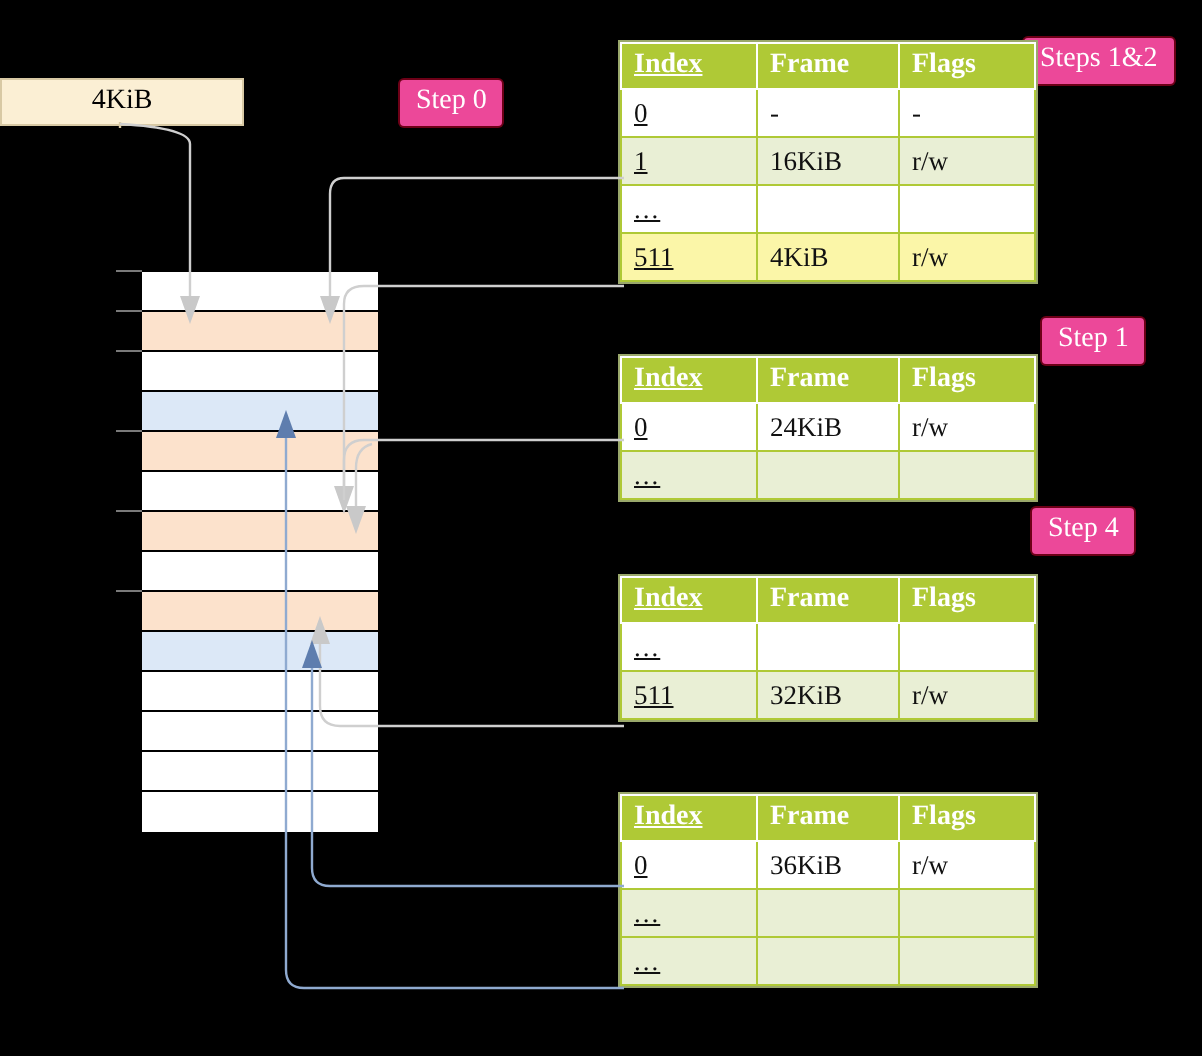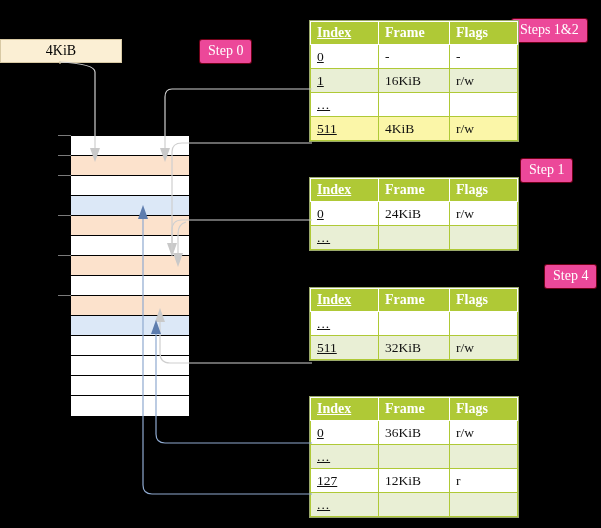--- a/index.html
+++ b/index.html
@@ -142,21 +142,21 @@
     </div>
 
   <div class="req-box" id="req-box" style="left: 0px; top: 39px; width: 120px; height: 22px;">
     <span>4KiB</span>
   </div>
 
   <div id="badges">
       <div class="badge" style="left: 172px; top: 40px; margin-left: 28px;">Step 0</div>
       <div class="badge" style="left: 512px; top: 19px;">Steps 1&amp;2</div>
       <div class="badge" style="left: 521px; top: 159px;">Step 1</div>
-      <div class="badge" style="left: 516px; top: 265px; margin-left: 29px;">Step 4</div>
+      <div class="badge" style="left: 516px; top: 254px;">Step 4</div>
     </div>
 
   <div id="tables">
       <table class="ptable" style="left: 310px; top: 21px;">
         <thead>
           <tr>
             <th class="col-i">Index</th>
             <th class="col-f">Frame</th>
             <th class="col-g">Flags</th>
           </tr>
@@ -238,25 +238,20 @@
           <tr class="plain">
             <td class="col-i">0</td>
             <td class="col-f">36KiB</td>
             <td class="col-g">r/w</td>
           </tr>
           <tr class="alt">
             <td class="col-i dots">...</td>
             <td class="col-f"></td>
             <td class="col-g"></td>
           </tr>
-          <tr class="plain">
-            <td class="col-i">127</td>
-            <td class="col-f">12KiB</td>
-            <td class="col-g">r</td>
-          </tr>
           <tr class="alt">
             <td class="col-i dots">...</td>
             <td class="col-f"></td>
             <td class="col-g"></td>
           </tr>
         </tbody>
       </table>
     </div>
 
   <svg class="wires" viewBox="0 0 601 528">

